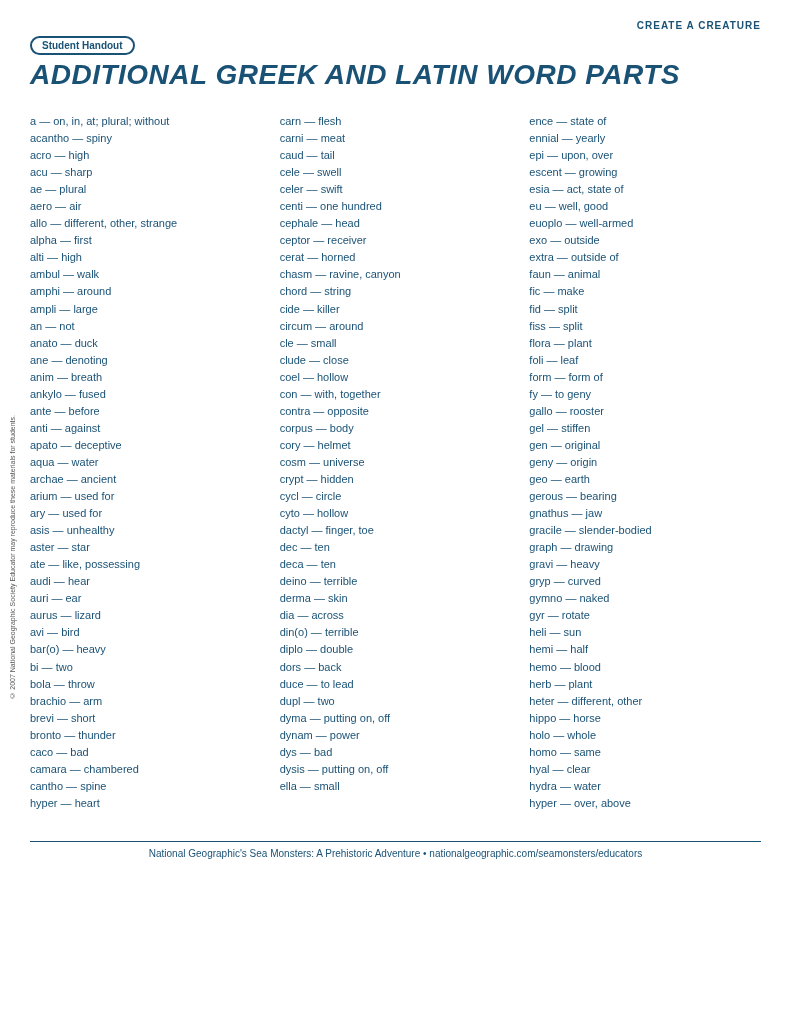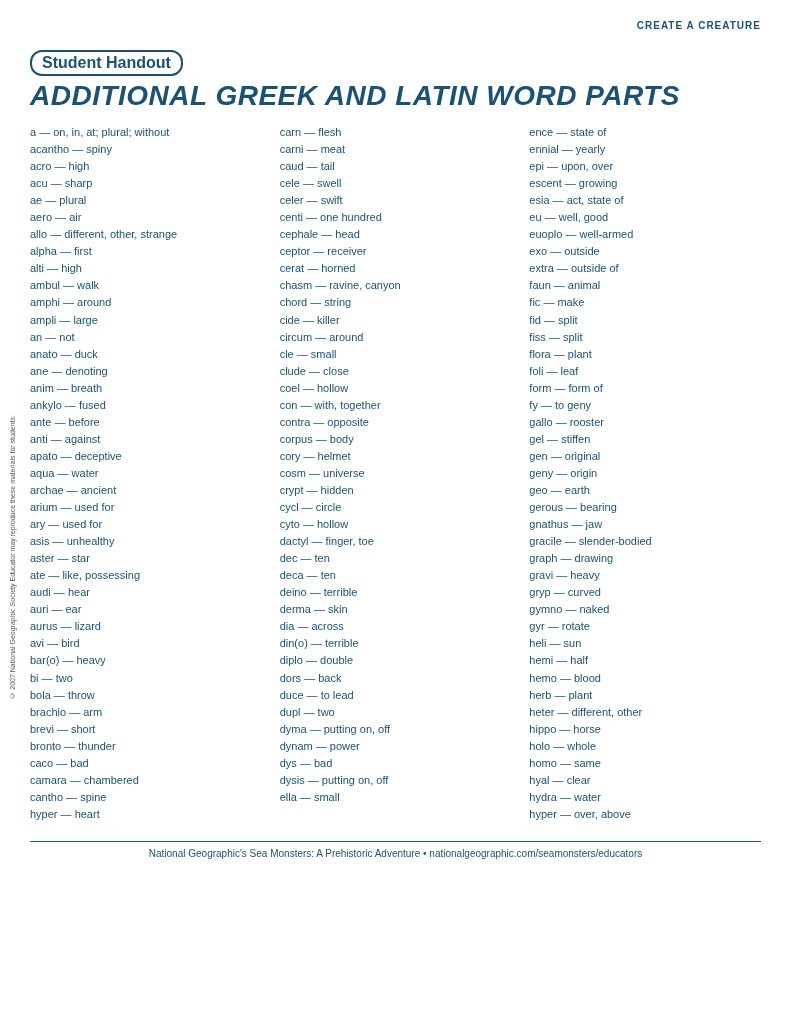--- a/index.html
+++ b/index.html
@@ -15,39 +15,39 @@
       padding: 20px 30px 40px 30px;
       position: relative;
     }
     .top-right {
       text-align: right;
       font-size: 10px;
       font-weight: bold;
       color: #1a5276;
       letter-spacing: 1px;
       text-transform: uppercase;
-      margin-bottom: 19px;
+      margin-bottom: 4px;
     }
     .badge {
       display: inline-block;
       border: 2px solid #1a5276;
       border-radius: 12px;
       padding: 2px 10px;
-      font-size: 16px;
+      font-size: 10px;
       font-weight: bold;
       color: #1a5276;
       margin-bottom: 4px;
     }
     .main-title {
       font-size: 28px;
       font-weight: 900;
       color: #1a5276;
       text-transform: uppercase;
       letter-spacing: 0.5px;
-      margin-bottom: 12px;
+      margin-bottom: 22px;
       font-style: italic;
     }
     .columns {
       display: flex;
       gap: 8px;
       width: 100%;
     }
     .col {
       flex: 1;
       padding-right: 10px;
@@ -65,21 +65,21 @@
       font-size: 7px;
       color: #555;
       writing-mode: vertical-rl;
       transform: rotate(180deg);
       line-height: 1.3;
     }
     .footer {
       text-align: center;
       font-size: 10px;
       color: #1a5276;
-      margin-top: 18px;
+      margin-top: 29px;
       border-top: 1px solid #1a5276;
       padding-top: 6px;
     }
   </style>
 </head>
 <body>
 
 <div class="page">
   <div class="top-right">CREATE A CREATURE</div>
   <div class="badge">Student Handout</div>

